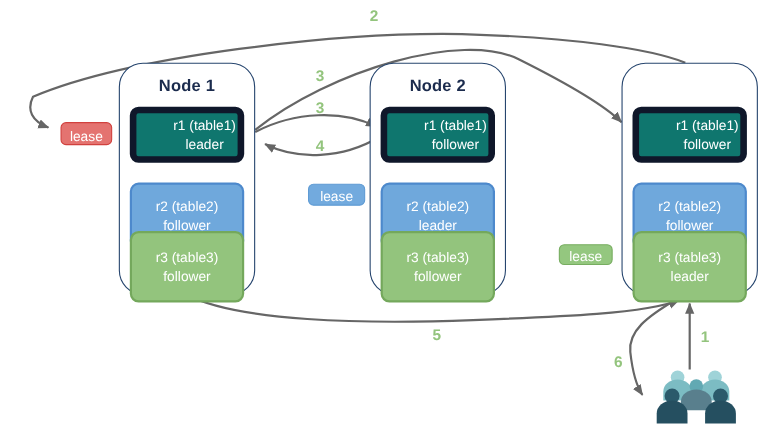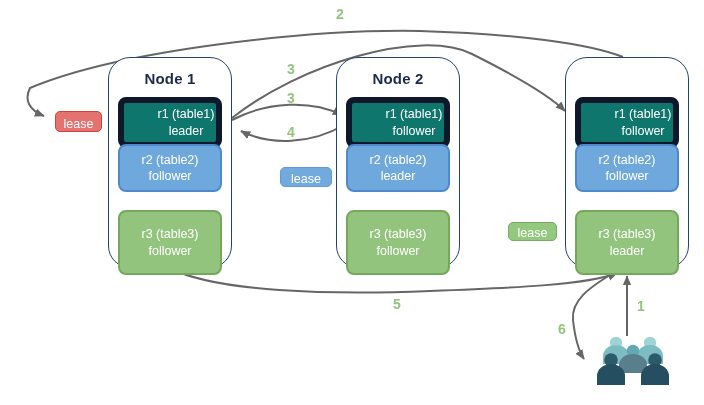--- a/index.html
+++ b/index.html
@@ -18,21 +18,21 @@
   }
   .rep{
     position:absolute;left:9px;width:104px;box-sizing:border-box;border-radius:8px;
     display:flex;flex-direction:column;align-items:center;justify-content:center;
     color:#ffffff;font-size:12.5px;line-height:1.3;text-align:center;
   }
   .rep.red{background:#0f766e;border:6px solid #0f172a;padding-left:32px;}
   .rep.blue{background:#6fa8dc;border:2px solid #4d89cc;}
   .rep.green{background:#93c47d;border:2px solid #74a85c;}
   .rep-1{top:39px;height:51px;}
-  .rep-2{top:86px;height:48px;}
+  .rep-2{top:108px;height:61px;}
   .rep-3{top:152px;height:65px;}
   .chip{
     position:absolute;box-sizing:border-box;border-radius:5px;
     display:flex;align-items:flex-end;justify-content:center;
     color:#ffffff;font-size:12.5px;
   }
   .chip.red{left:55px;top:111px;width:47px;height:21px;background:#e47370;border:1.5px solid #d1413e;}
   .chip.blue{left:280px;top:167px;width:52px;height:20px;background:#72aade;border:1.5px solid #5f9bd4;}
   .chip.green{left:508px;top:222px;width:49px;height:19px;background:#94c77f;border:1.5px solid #77ad60;}
   .step{

